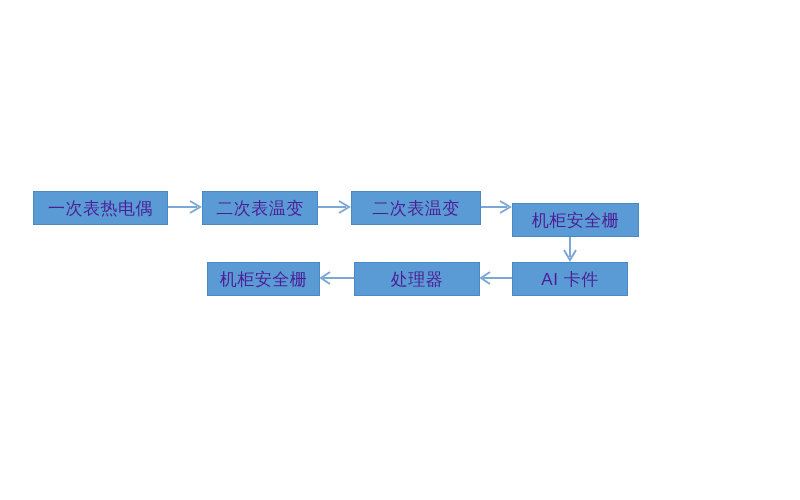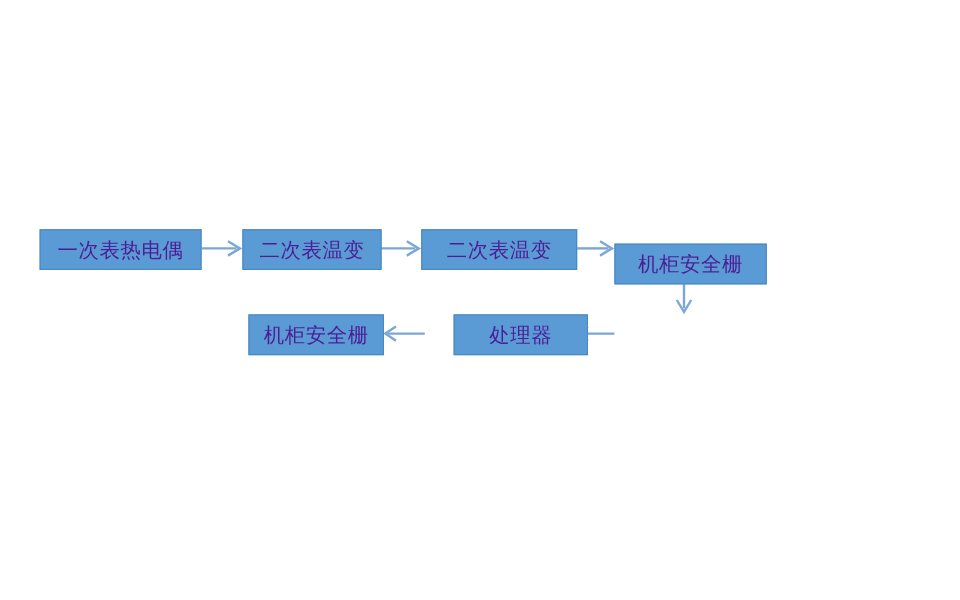--- a/index.html
+++ b/index.html
@@ -105,22 +105,25 @@
   </div>
 
   <div class="node" style="left:351px; top:191px; width:130px; height:34px;">
     <span class="node-label">二次表温变</span>
   </div>
 
   <div class="node" style="left:512px; top:203px; width:127px; height:34px;">
     <span class="node-label">机柜安全栅</span>
   </div>
 
+  <div class="node" style="left:512px; top:262px; width:116px; height:34px;">
+    <span class="node-label">AI 卡件</span>
+  </div>
 
-  <div class="node" style="left:354px; top:262px; width:112px; height:34px;margin-left:24px;">
+  <div class="node" style="left:354px; top:262px; width:126px; height:34px;">
     <span class="node-label">处理器</span>
   </div>
 
   <div class="node" style="left:207px; top:262px; width:113px; height:34px;">
     <span class="node-label">机柜安全栅</span>
   </div>
 
 </div>
 
 </body></html>

